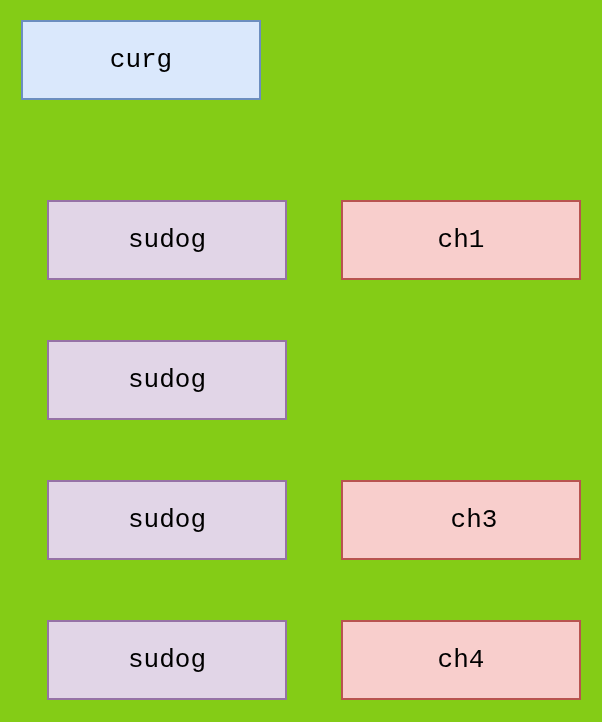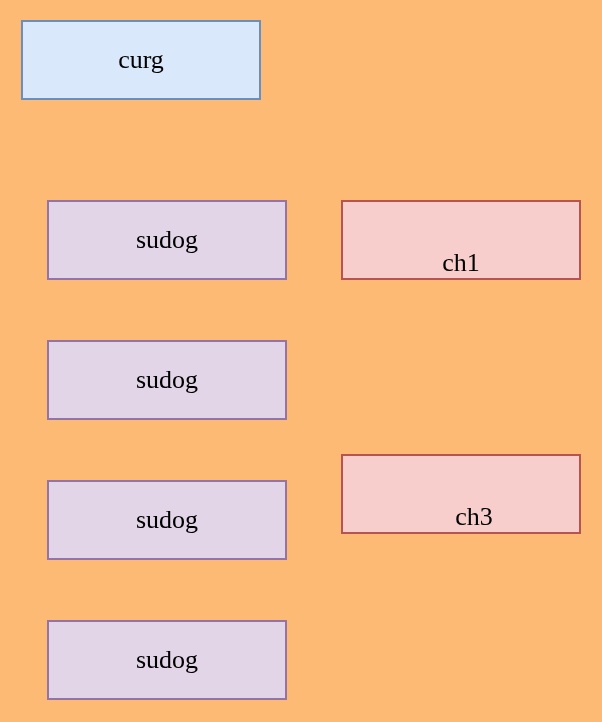--- a/index.html
+++ b/index.html
@@ -4,50 +4,50 @@
 <style>
   html, body {
     margin: 0;
     padding: 0;
     background: #000000;
   }
   .canvas {
     position: relative;
     width: 602px;
     height: 722px;
-    background: #fdba74;
+    background: #84cc16;
     overflow: hidden;
-    font-family: Liberation Serif, serif;
+    font-family: Liberation Mono, monospace;
   }
   .node {
     position: absolute;
     width: 240px;
     height: 80px;
     box-sizing: border-box;
     border: 2px solid #000;
     display: flex;
     align-items: center;
     justify-content: center;
     font-size: 26px;
     color: #000000;
     text-align: center;
     user-select: none;
   }
   .node--blue   { background: #dae8fc; border-color: #6c8ebf; }
   .node--purple { background: #e1d5e7; border-color: #9673a6; margin-left: 26px; }
-  .node--pink   { background: #f8cecc; border-color: #b85450; align-items: flex-end; }
+  .node--pink   { background: #f8cecc; border-color: #b85450; }
 
   .pos-curg { left: 21px;  top: 20px;  }
   .pos-s1   { left: 21px;  top: 200px; }
   .pos-s2   { left: 21px;  top: 340px; }
   .pos-s3   { left: 21px;  top: 480px; }
   .pos-s4   { left: 21px;  top: 620px; }
   .pos-c1   { left: 341px; top: 200px; }
   .pos-c2   { left: 341px; top: 340px; }
-  .pos-c3   { left: 341px; top: 454px; padding-left: 26px; }
+  .pos-c3   { left: 341px; top: 480px; padding-left: 26px; }
   .pos-c4   { left: 341px; top: 620px; }
 </style>
 </head>
 <body>
 
 <div class="canvas">
 
   <div class="node node--blue pos-curg">
     <span>curg</span>
   </div>
@@ -70,14 +70,17 @@
 
   <div class="node node--pink pos-c1">
     <span>ch1</span>
   </div>
 
 
   <div class="node node--pink pos-c3">
     <span>ch3</span>
   </div>
 
+  <div class="node node--pink pos-c4">
+    <span>ch4</span>
+  </div>
 
 </div>
 
 </body></html>

